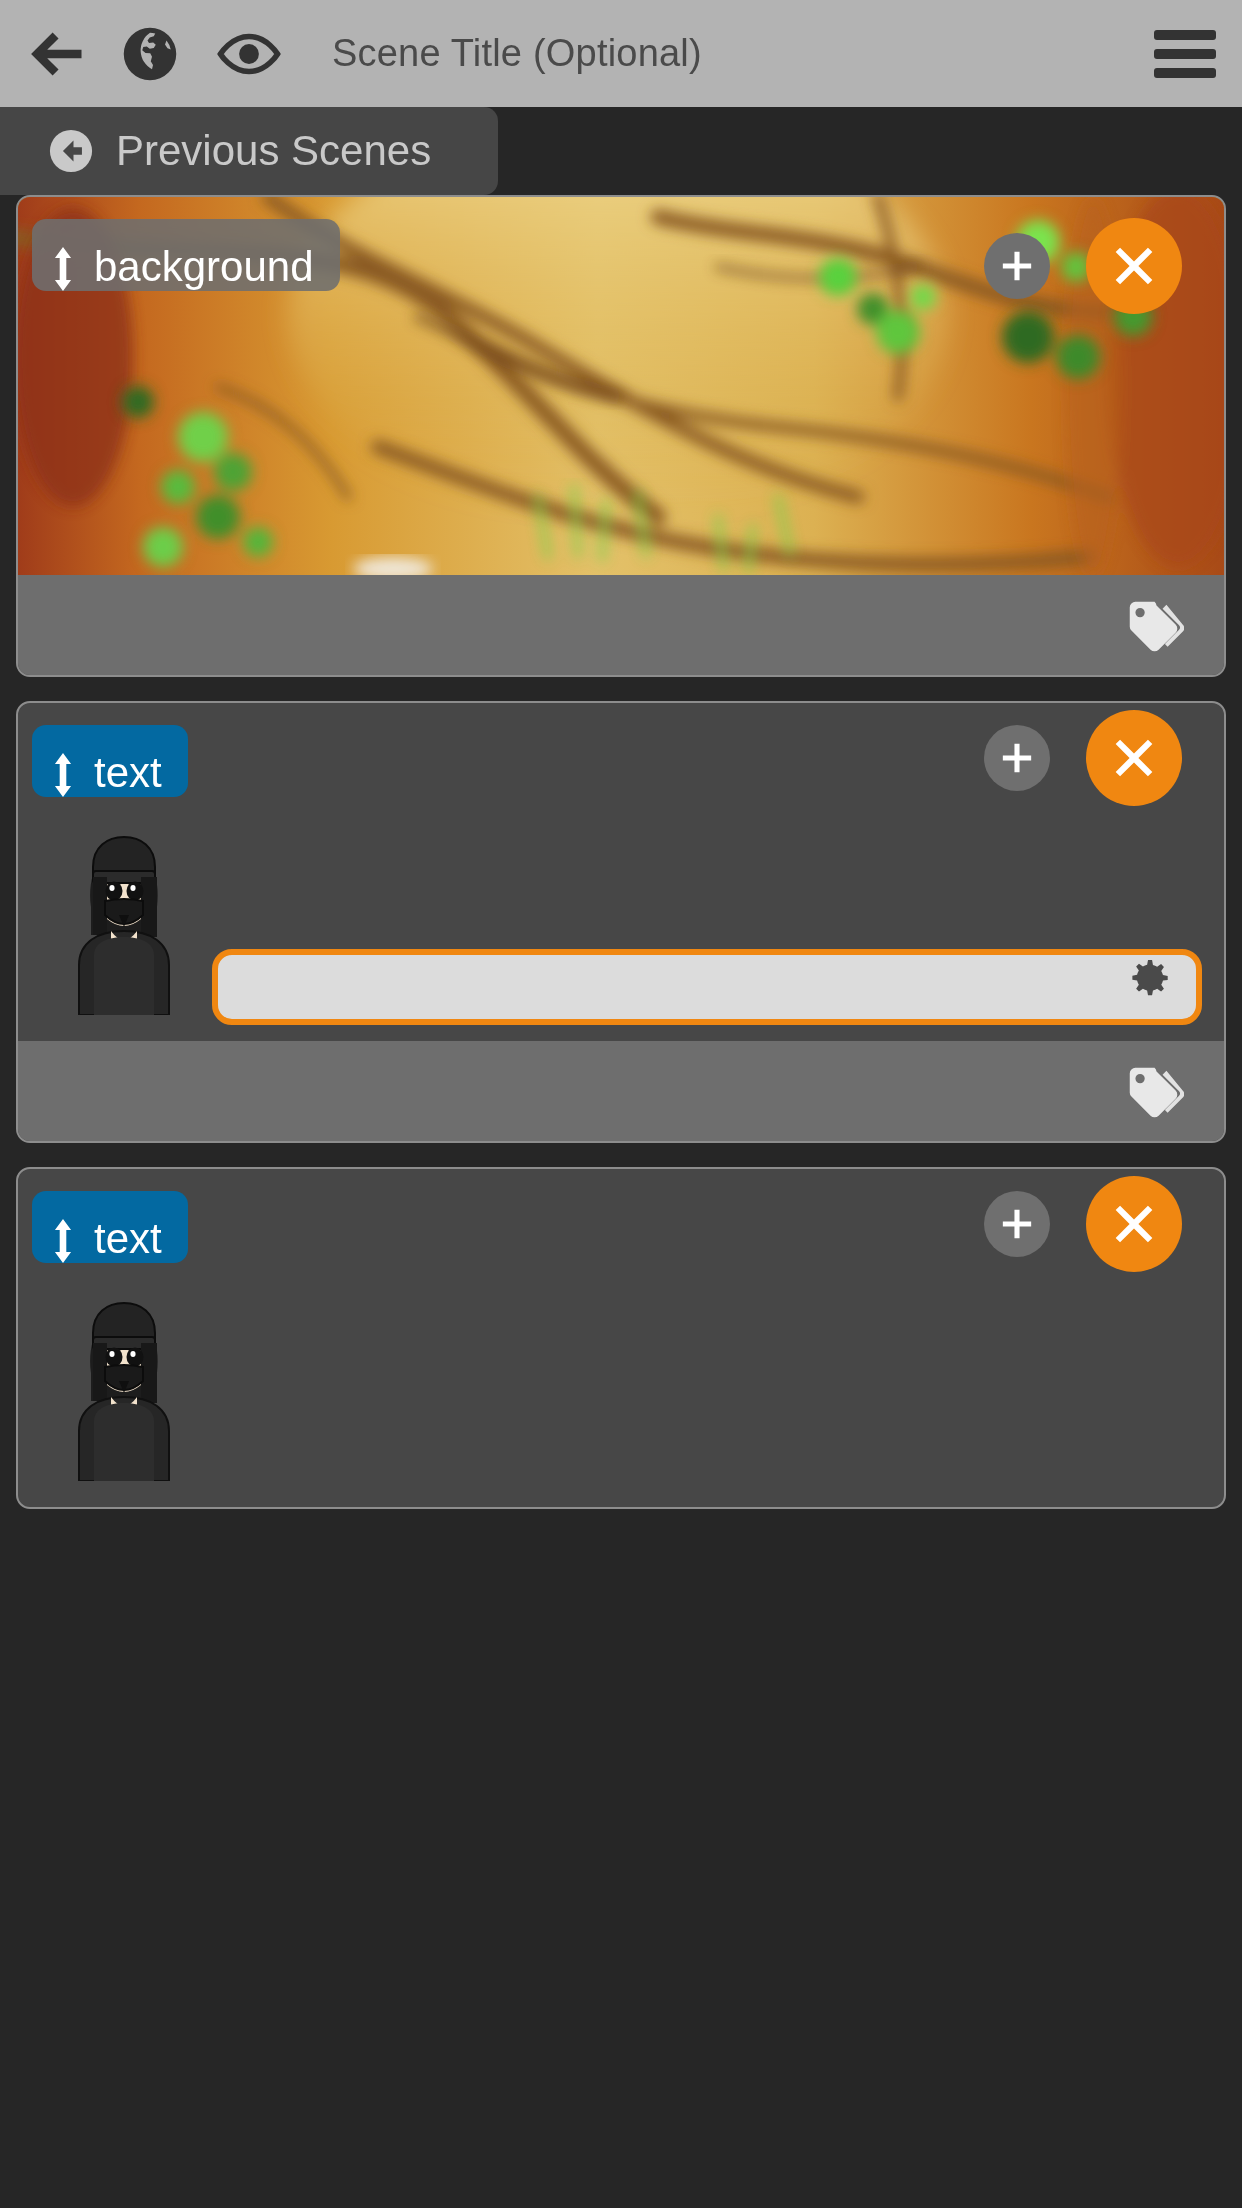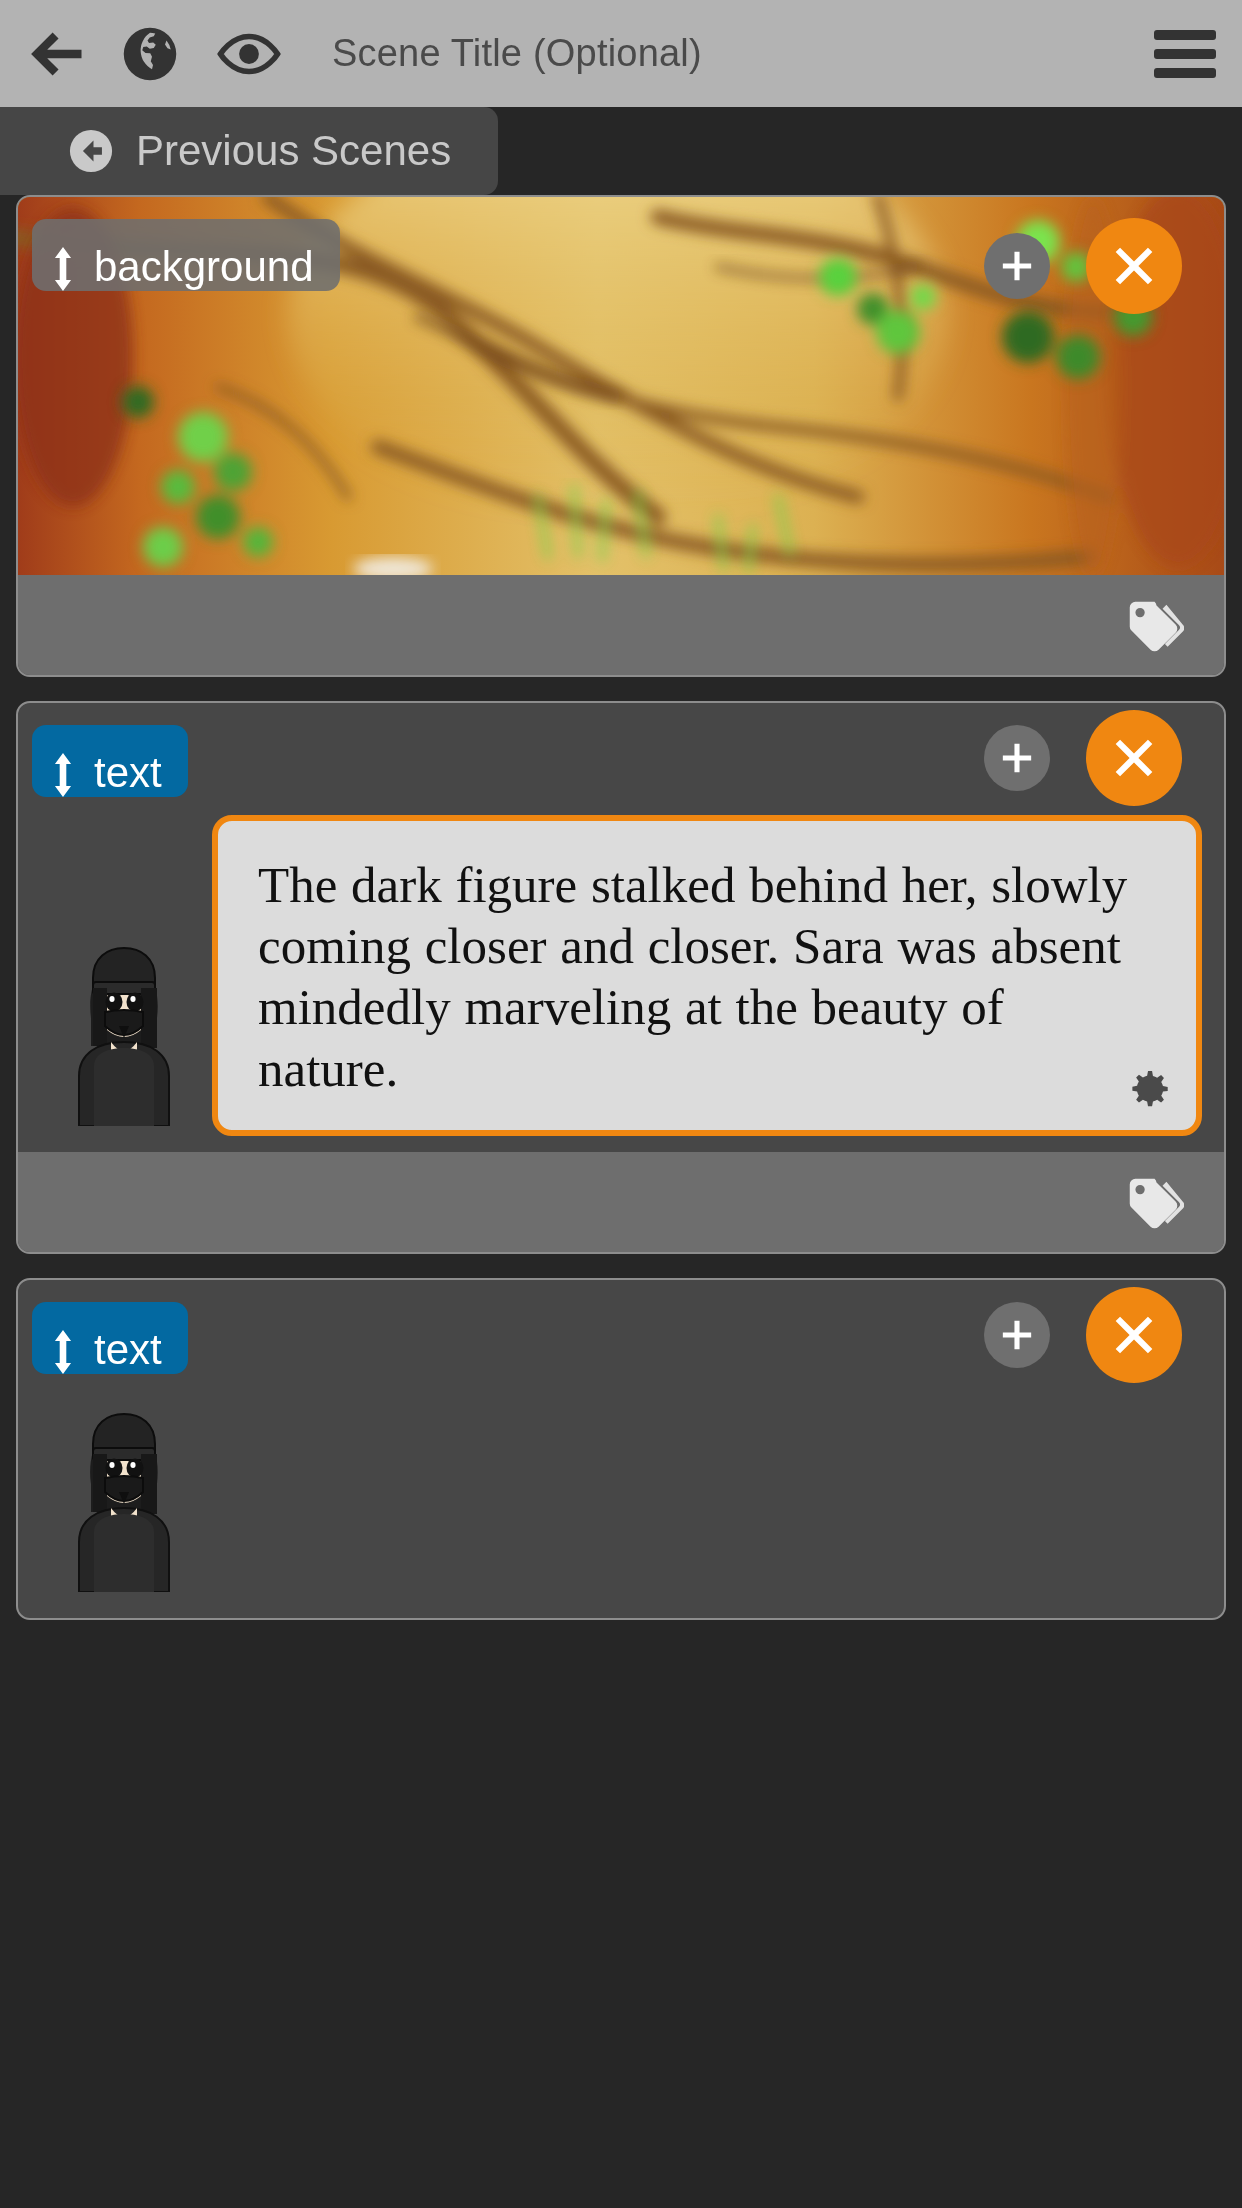--- a/index.html
+++ b/index.html
@@ -46,21 +46,21 @@
   .prev-strip {
     position: absolute; top: 107px; left: 0;
     width: 1242px; height: 88px;
   }
   .prev-btn {
     position: absolute; left: 0; top: 0;
     height: 88px; width: 498px;
     background: #464646;
     border-radius: 0 14px 14px 0;
     display: flex; align-items: center;
-    padding-left: 68px;
+    padding-left: 48px;
   }
   .prev-btn .circ-arrow { width: 46px; height: 46px; flex: 0 0 auto; }
   .prev-btn .prev-label {
     margin-left: 22px;
     font-size: 42px;
     color: #c9c9c9;
     white-space: nowrap;
   }
 
   
@@ -359,21 +359,20 @@
           <ellipse cx="84" cy="73" rx="2.6" ry="3" fill="#fff"></ellipse>
           <path d="M56 86 Q 75 82 94 86 L 94 100 Q 75 118 56 100 Z" fill="#1a1a1a" stroke="#0c0c0c" stroke-width="2"></path>
           <path d="M70 100 L 75 112 L 80 100" fill="#0f0f0f"></path>
           <path d="M30 200 L 30 150 C 30 128 48 116 75 116 C 102 116 120 128 120 150 L 120 200 Z" fill="#262626" stroke="#101010" stroke-width="2"></path>
           <path d="M62 116 Q 75 134 88 116 L 88 124 Q 75 138 62 124 Z" fill="#f2e2cc"></path>
           <path d="M45 200 L 45 140 C 45 128 58 122 75 122 C 92 122 105 128 105 140 L 105 200 Z" fill="#2d2d2d"></path>
         </svg>
       </div>
 
       <div class="bubble">
-        <p>The dark figure stalked behind her, slowly coming closer and closer. Sara was absent mindedly marveling at the beauty of nature.</p>
         <span class="ic-gear">
           <svg viewBox="0 0 24 24" width="100%" height="100%" fill="#4a4a4a">
             <path d="M12 8.2a3.8 3.8 0 1 0 0 7.6 3.8 3.8 0 0 0 0-7.6zm9.2 4.7v-1.8l-2.1-.4a7.3 7.3 0 0 0-.77-1.86l1.2-1.75-1.27-1.27-1.75 1.2a7.3 7.3 0 0 0-1.86-.77L14.25 4h-1.8l-.4 2.1a7.3 7.3 0 0 0-1.86.77L8.44 5.67 7.17 6.94l1.2 1.75a7.3 7.3 0 0 0-.77 1.86L5.5 10.95v1.8l2.1.4c.17.66.43 1.28.77 1.86l-1.2 1.75 1.27 1.27 1.75-1.2c.58.34 1.2.6 1.86.77l.4 2.1h1.8l.4-2.1c.66-.17 1.28-.43 1.86-.77l1.75 1.2 1.27-1.27-1.2-1.75c.34-.58.6-1.2.77-1.86z"></path>
           </svg>
         </span>
       </div>
     </div>
 
     <div class="card-footer">
       <span class="ic-tags">

